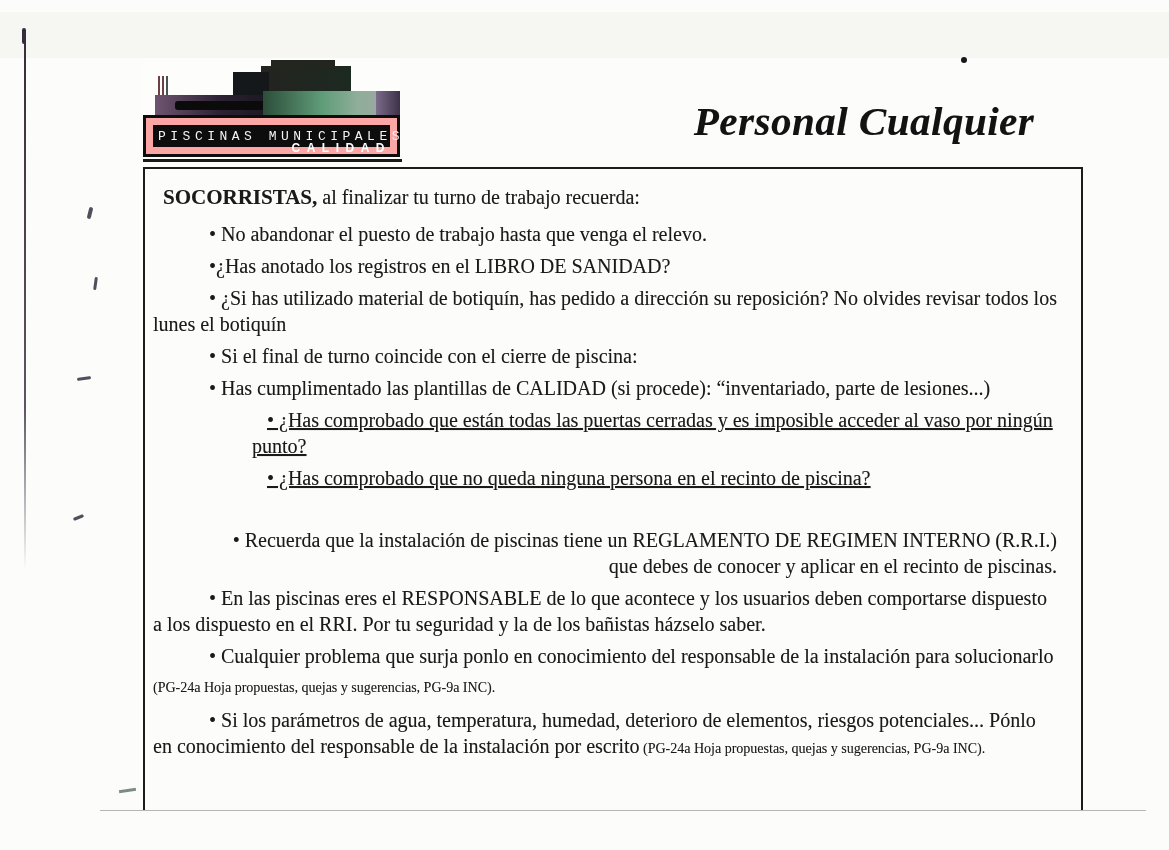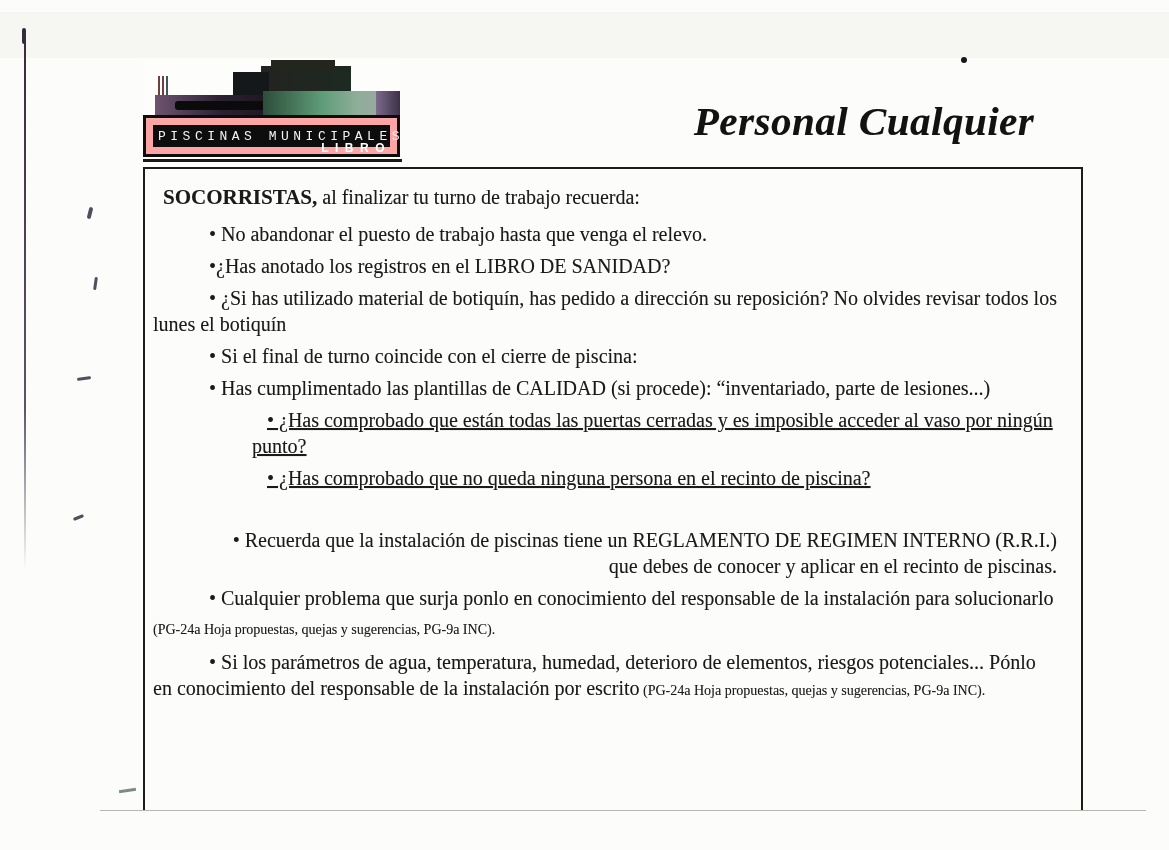--- a/index.html
+++ b/index.html
@@ -90,35 +90,36 @@
     <div class="abs blkC"></div>
     <div class="abs blkTop"></div>
     <div class="abs blkB"></div>
     <div class="abs blkA"></div>
     <div class="abs slot"></div>
     <div class="abs blkD"></div>
     <div class="abs blkE"></div>
   </div>
   <div class="abs logo-band">
     <div class="band-title-box">PISCINAS MUNICIPALES</div>
-    <div class="band-city">LIBRO</div>
+    <div class="band-city">CALIDAD</div>
   </div>
 </div>
 <div class="abs logo-underline"></div>
 
 <h1 class="abs page-title">Personal Cualquier</h1>
 
 <div class="abs content-box">
   <p class="header-line"><span class="hb">SOCORRISTAS,</span><span> al finalizar tu turno de trabajo recuerda:</span></p>
   <div id="bullet-list">
       <p class="bullet level1"><span>• No abandonar el puesto de trabajo hasta que venga el relevo.</span></p>
       <p class="bullet level1"><span>•¿Has anotado los registros en el LIBRO DE SANIDAD?</span></p>
       <p class="bullet level1"><span>• ¿Si has utilizado material de botiquín, has pedido a dirección su reposición? No olvides revisar todos los lunes el botiquín</span></p>
       <p class="bullet level1"><span>• Si el final de turno coincide con el cierre de piscina:</span></p>
       <p class="bullet level1"><span>• Has cumplimentado las plantillas de CALIDAD (si procede): “inventariado, parte de lesiones...)</span></p>
       <p class="bullet level2"><span>• ¿Has comprobado que están todas las puertas cerradas y es imposible acceder al vaso por ningún punto?</span></p>
       <p class="bullet level2"><span>• ¿Has comprobado que no queda ninguna persona en el recinto de piscina?</span></p>
       <p class="bullet level1 gap"><span>• Recuerda que la instalación de piscinas tiene un REGLAMENTO DE REGIMEN INTERNO (R.R.I.) que debes de conocer y aplicar en el recinto de piscinas.</span></p>
+      <p class="bullet level1"><span>• En las piscinas eres el RESPONSABLE de lo que acontece y los usuarios deben comportarse dispuesto a los dispuesto en el RRI. Por tu seguridad y la de los bañistas házselo saber.</span></p>
       <p class="bullet level1"><span>• Cualquier problema que surja ponlo en conocimiento del responsable de la instalación para solucionarlo</span><span class="small"> (PG-24a Hoja propuestas, quejas y sugerencias, PG-9a INC).</span></p>
       <p class="bullet level1"><span>• Si los parámetros de agua, temperatura, humedad, deterioro de elementos, riesgos potenciales... Pónlo en conocimiento del responsable de la instalación por escrito</span><span class="small"> (PG-24a Hoja propuestas, quejas y sugerencias, PG-9a INC).</span></p>
     </div>
 </div>
 <div class="abs box-bottom-line"></div>
 
 </body></html>

